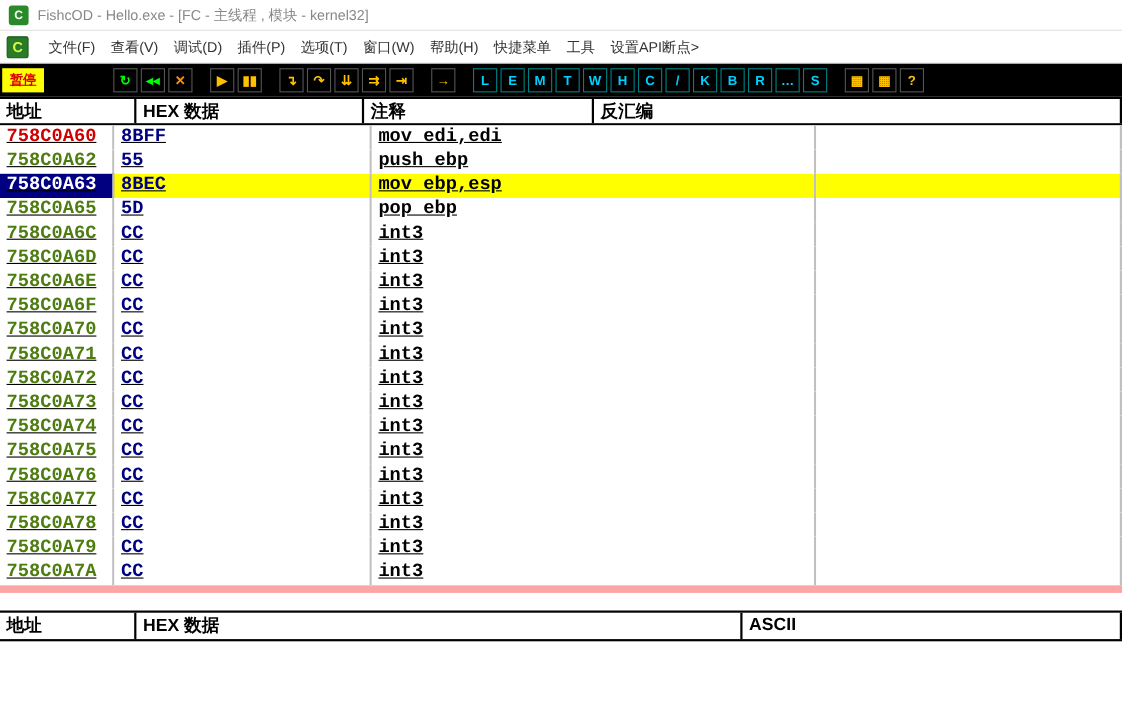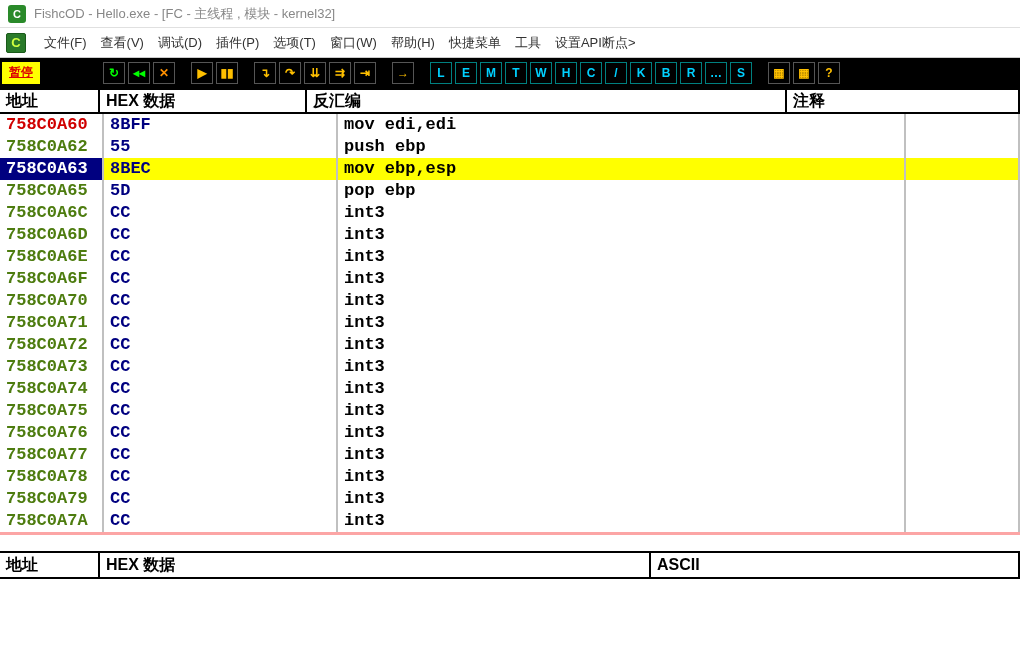--- a/index.html
+++ b/index.html
@@ -114,25 +114,25 @@
 }
 .header-cell {
   padding: 1px 6px;
   border-right: 2px solid #000;
   font-family: Tahoma, sans-serif;
   font-size: 16px;
   color: #000;
   display: flex;
   align-items: center;
 }
-.col-addr { width: 100px; text-align: right; }
+.col-addr { width: 124px; text-align: right; }
 .col-hex { width: 207px; }
 .col-disasm { width: 480px; }
 .col-comment { flex: 1; }
-.body-rows { border-bottom: 3px solid #fca5a5; }
+.body-rows { border-bottom: 7px solid #fca5a5; text-decoration: underline; }
 .row {
   display: flex;
   height: 22px;
   line-height: 22px;
 }
 .cell {
   border-right: 2px solid #c0c0c0;
   padding: 0 6px;
   overflow: hidden;
   white-space: nowrap;
@@ -142,21 +142,21 @@
   color: #4d7c0f;
   background: #fff;
 }
 .addr-cell.red { color: #d00000; }
 .hex-cell {
   width: 234px;
   color: #000080;
   background: #fff;
 }
 .disasm-cell {
-  width: 568px;
+  width: 404px;
   color: #000;
   background: #fff;
 }
 .comment-cell {
   flex: 1;
   color: #000080;
   background: #fff;
 }
 .row.highlight .addr-cell {
   background: #000080;
@@ -235,22 +235,22 @@
   <div class="tb-gap"></div>
   <div class="tb-btn">▦</div>
   <div class="tb-btn">▦</div>
   <div class="tb-btn">?</div>
 </div>
 
 <div class="disasm-view">
   <div class="header-row">
     <div class="header-cell col-addr">地址</div>
     <div class="header-cell col-hex">HEX 数据</div>
+    <div class="header-cell col-comment">注释</div>
     <div class="header-cell col-disasm">反汇编</div>
-    <div class="header-cell col-comment">注释</div>
   </div>
   <div class="body-rows" id="disasm-rows">
       <div class="row">
         <div class="cell addr-cell red">758C0A60</div>
         <div class="cell hex-cell"> 8BFF</div>
         <div class="cell disasm-cell">mov edi,edi</div>
         <div class="cell comment-cell"></div>
       </div>
       <div class="row">
         <div class="cell addr-cell">758C0A62</div>

